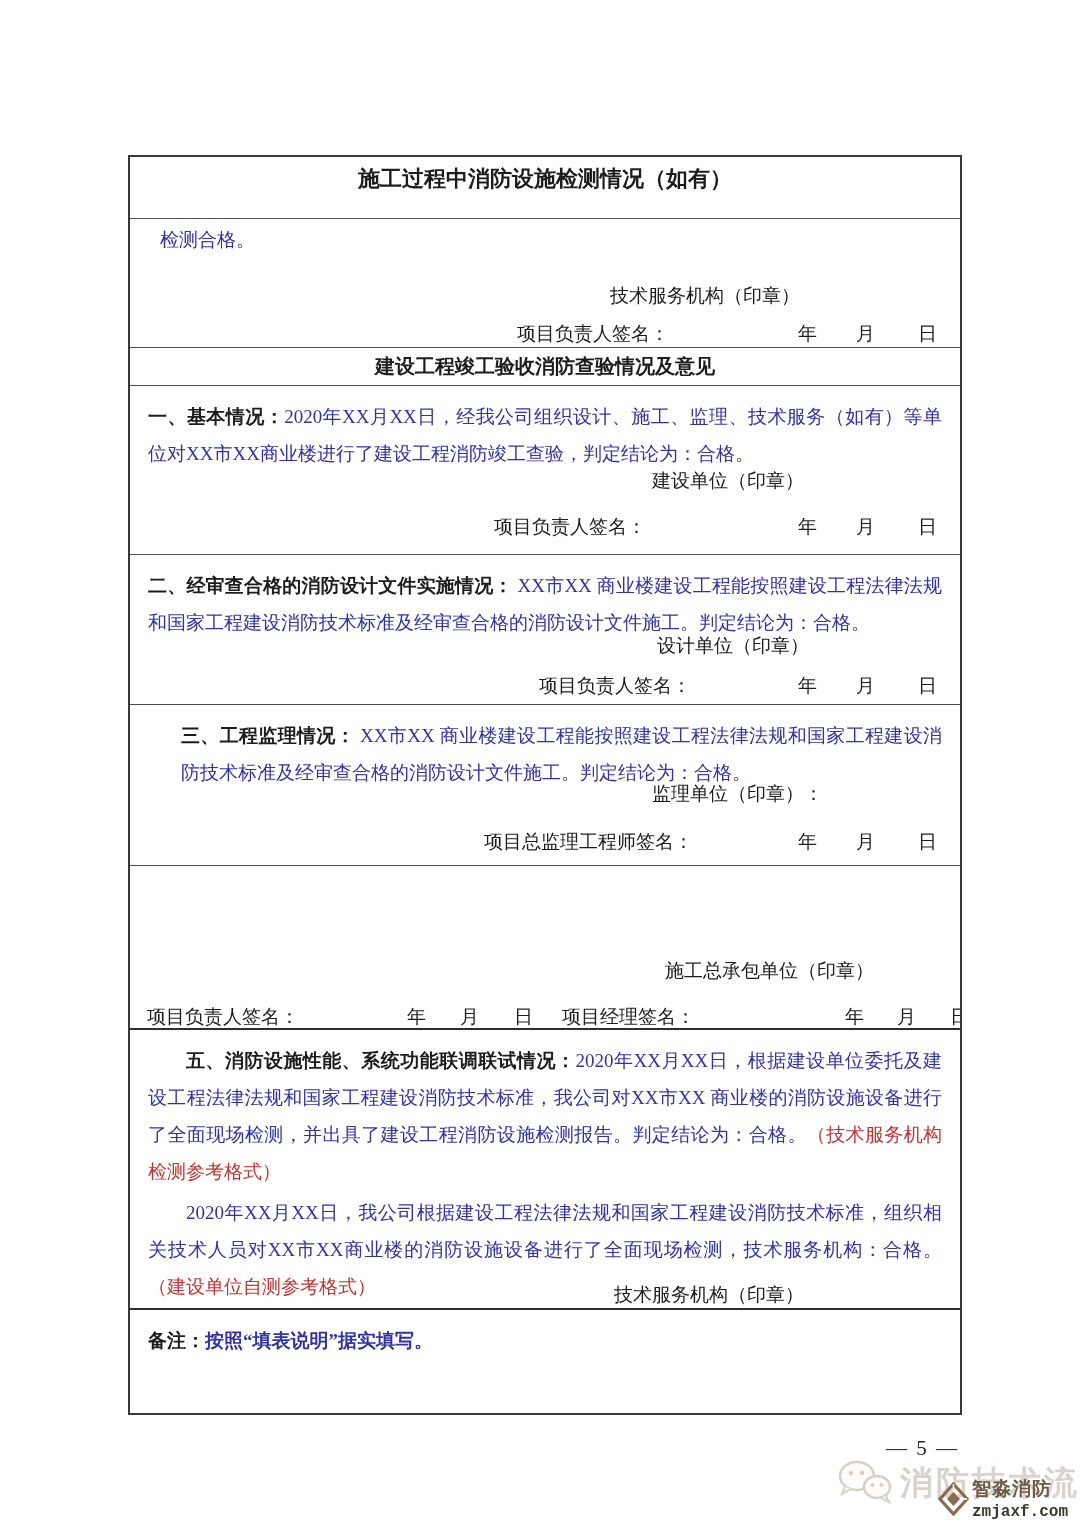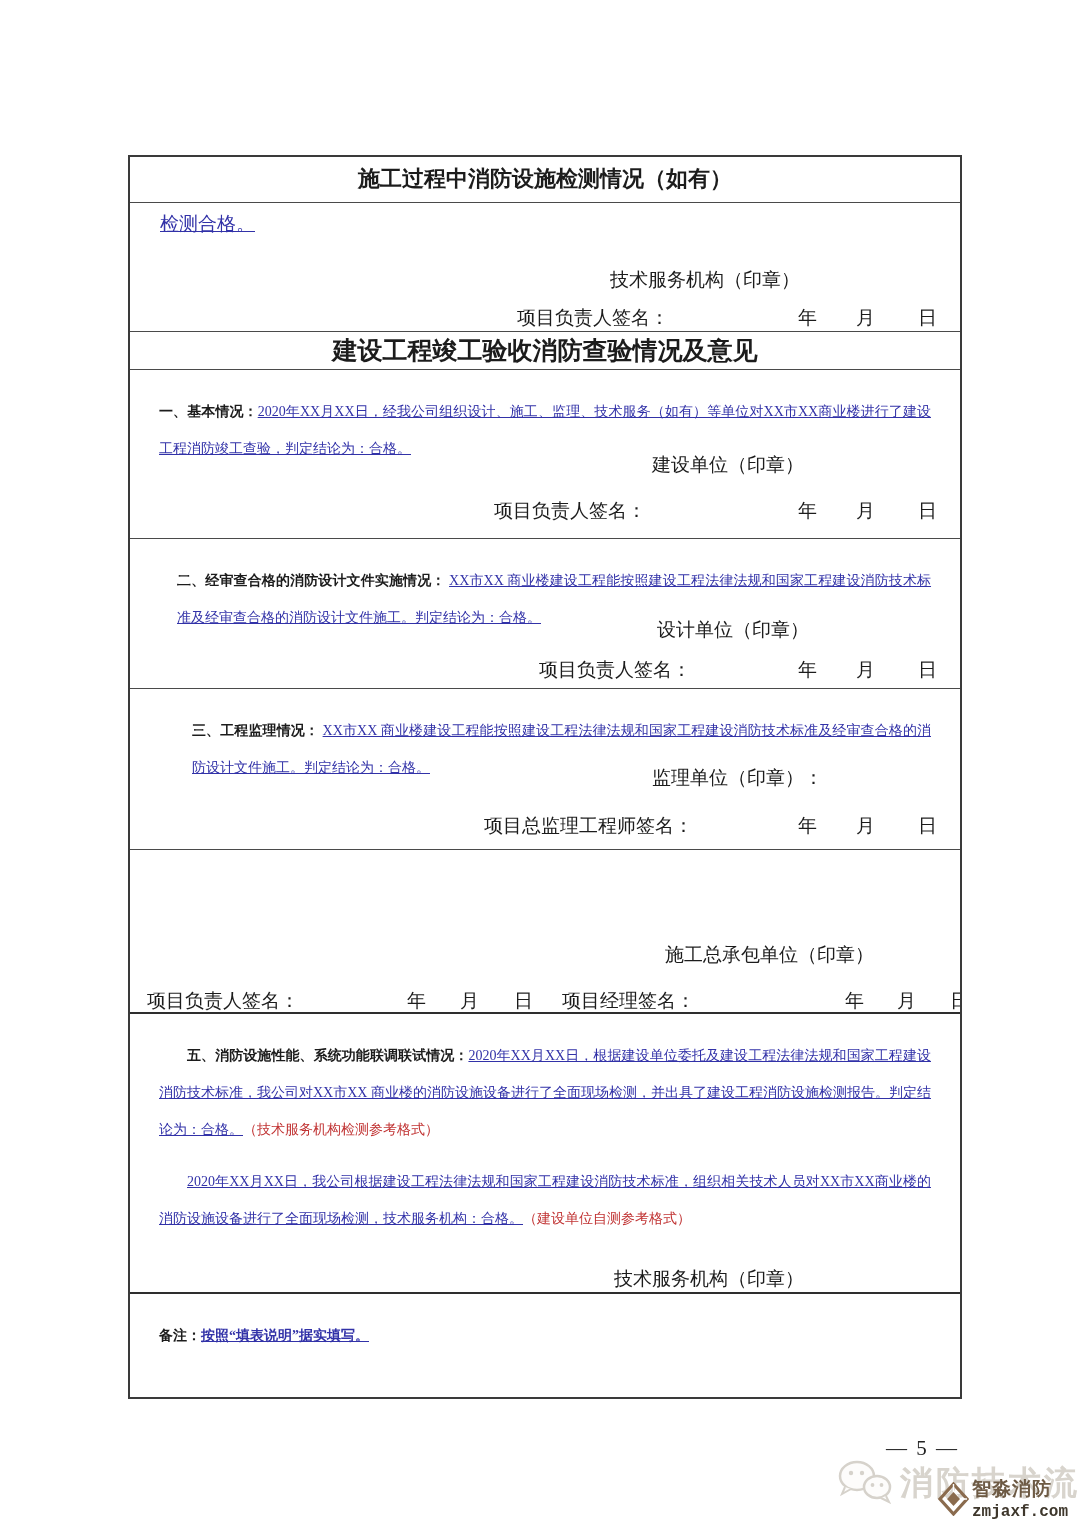--- a/index.html
+++ b/index.html
@@ -10,26 +10,26 @@
   }
   .doc-table{
     position:absolute;left:128px;top:155px;width:834px;
     border:2px solid #3a3a3a;box-sizing:border-box;background:#ffffff;
   }
   .row{position:relative;box-sizing:border-box;border-bottom:1px solid #4a4a4a;overflow:hidden;}
   .row.thick{border-bottom:2px solid #2e2e2e;}
   .row.last{border-bottom:none;}
   .center{text-align:center;}
   .bold{font-weight:bold;}
-  .blue{color:#3232a8;text-decoration:underline;}
+  .blue{color:#3232a8;}
   .red{color:#c13434;}
   .abs{position:absolute;white-space:nowrap;font-size:19px;}
-  .title-row{height:46px;line-height:44px;font-size:22px;font-weight:bold;}
-  .header-row{height:38px;line-height:37px;font-size:25px;font-weight:bold;}
-  .body-text{font-size:14px;line-height:37px;text-align:justify;padding:8px 14px 0 14px;margin:15px;}
+  .title-row{height:62px;line-height:44px;font-size:22px;font-weight:bold;}
+  .header-row{height:38px;line-height:37px;font-size:20px;font-weight:bold;}
+  .body-text{font-size:19px;line-height:37px;text-align:justify;padding:8px 14px 0 14px;margin:4px;}
   .body-text .lbl{font-weight:bold;color:#1c1c1c;}
   .indent{text-indent:2em;}
   .page-number{position:absolute;left:886px;top:1436px;font-size:21px;letter-spacing:2px;color:#222;}
   .wechat-mark{position:absolute;left:836px;top:1458px;display:flex;align-items:center;}
   .wechat-mark .wm-text{font-size:33px;font-weight:bold;color:#d8d4cd;letter-spacing:3px;}
   .brand-mark{position:absolute;left:938px;top:1479px;display:flex;align-items:flex-end;}
   .brand-col{margin-left:3px;line-height:1;}
   .brand-name{font-size:19px;font-weight:bold;color:#6d5a44;letter-spacing:1px;}
   .brand-url{font-size:16px;font-weight:bold;color:#3e372c;font-family:"Liberation Mono","DejaVu Sans Mono",monospace;margin-top:6px;}
 </style>
@@ -57,21 +57,21 @@
 
   <div class="row" style="height:169px;">
     <p class="body-text"><span class="lbl">一、基本情况：</span><span class="blue">2020年XX月XX日，经我公司组织设计、施工、监理、技术服务（如有）等单位对XX市XX商业楼进行了建设工程消防竣工查验，判定结论为：合格。</span></p>
     <div class="abs" style="left:522px;top:82px;">建设单位（印章）</div>
     <div class="abs" style="left:364px;top:128px;">项目负责人签名：</div>
     <span class="abs" style="left:668px;top:128px;">年</span>
     <span class="abs" style="left:726px;top:128px;">月</span>
     <span class="abs" style="left:788px;top:128px;">日</span>
   </div>
 
-  <div class="row" style="height:150px;padding-left:18px;">
+  <div class="row" style="height:150px;">
     <p class="body-text"><span class="lbl">二、经审查合格的消防设计文件实施情况：</span> <span class="blue">XX市XX 商业楼建设工程能按照建设工程法律法规和国家工程建设消防技术标准及经审查合格的消防设计文件施工。判定结论为：合格。</span></p>
     <div class="abs" style="left:527px;top:78px;">设计单位（印章）</div>
     <div class="abs" style="left:409px;top:118px;">项目负责人签名：</div>
     <span class="abs" style="left:668px;top:118px;">年</span>
     <span class="abs" style="left:726px;top:118px;">月</span>
     <span class="abs" style="left:788px;top:118px;">日</span>
   </div>
 
   <div class="row" style="height:161px;padding-left:33px;">
     <p class="body-text"><span class="lbl">三、工程监理情况：</span> <span class="blue">XX市XX 商业楼建设工程能按照建设工程法律法规和国家工程建设消防技术标准及经审查合格的消防设计文件施工。判定结论为：合格。</span></p>

